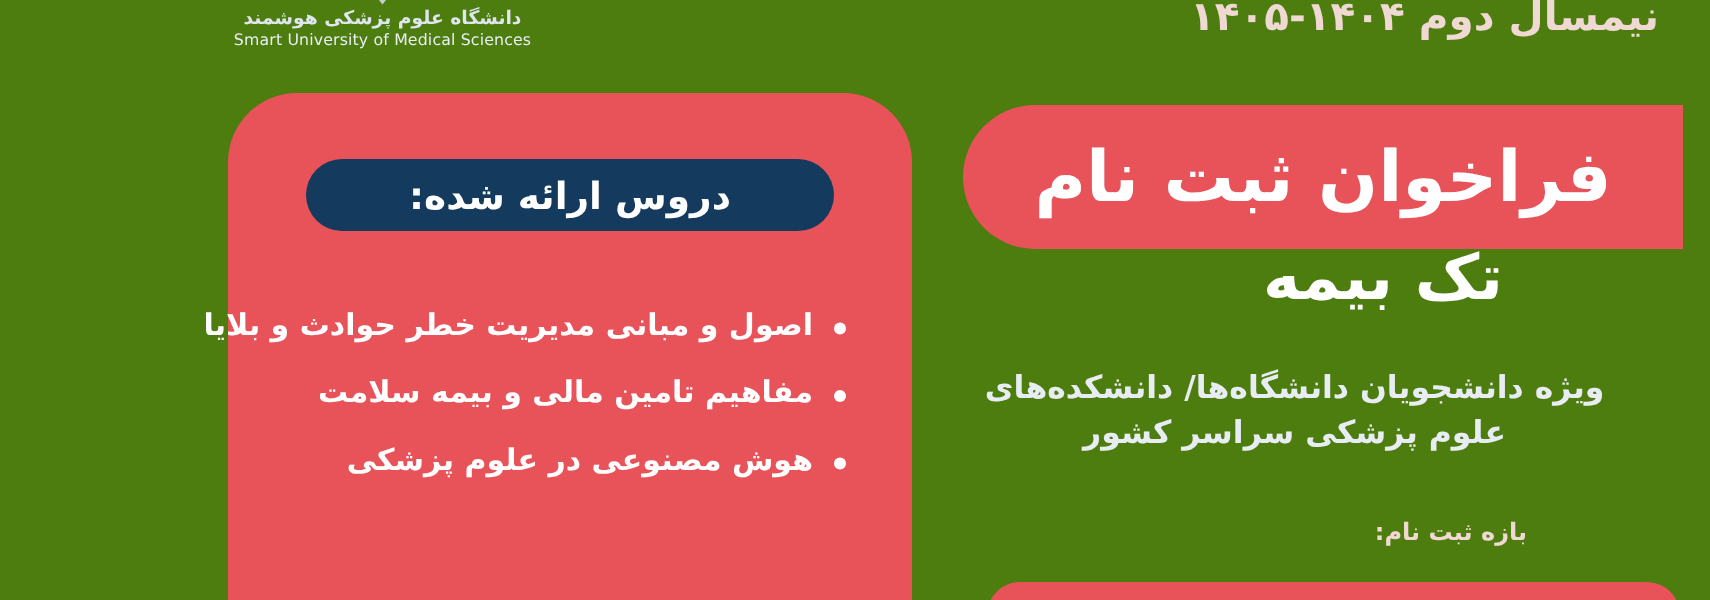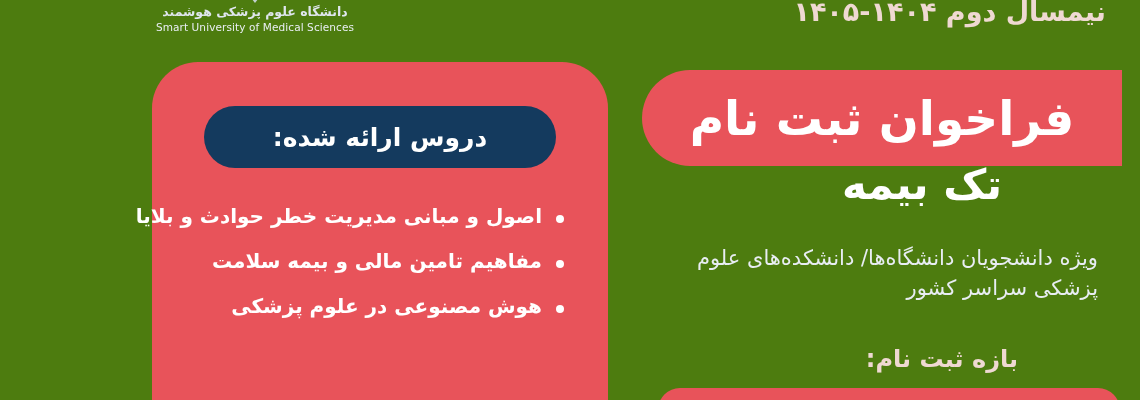--- a/index.html
+++ b/index.html
@@ -63,21 +63,21 @@
   #courses-panel{
     position:absolute;
     left:152px; top:62px;
     width:456px; height:360px;
     background:#e8535a;
     border-radius:46px 46px 0 0;
   }
   #courses-heading{
     position:absolute;
     left:52px; top:44px;
-    width:352px; height:62px;
+    width:352px; height:48px;
     background:#143a5e;
     border-radius:34px;
     display:flex;align-items:center;justify-content:center;
   }
   #courses-heading span{
     color:#ffffff;
     font-size:25px;
     font-weight:700;
     letter-spacing:.3px;
   }
@@ -131,29 +131,29 @@
     font-weight:700;
     white-space:nowrap;
     letter-spacing:.5px;
   }
   #audience{
     position:absolute;
     right:42px; top:243px;
     width:470px;
     color:#e8edf3;
     font-size:21px;
-    font-weight:400;
+    font-weight:700;
     line-height:1.45;
-    text-align:right;
+    text-align:center;
   }
   #period-label{
     position:absolute;
     right:122px; top:345px;
     color:#efd9d2;
-    font-size:24px;
+    font-size:16px;
     font-weight:700;
     white-space:nowrap;
   }
   #period-pill{
     position:absolute;
     right:20px; top:388px;
     width:462px; height:60px;
     background:#e8535a;
     border-radius:22px;
   }

